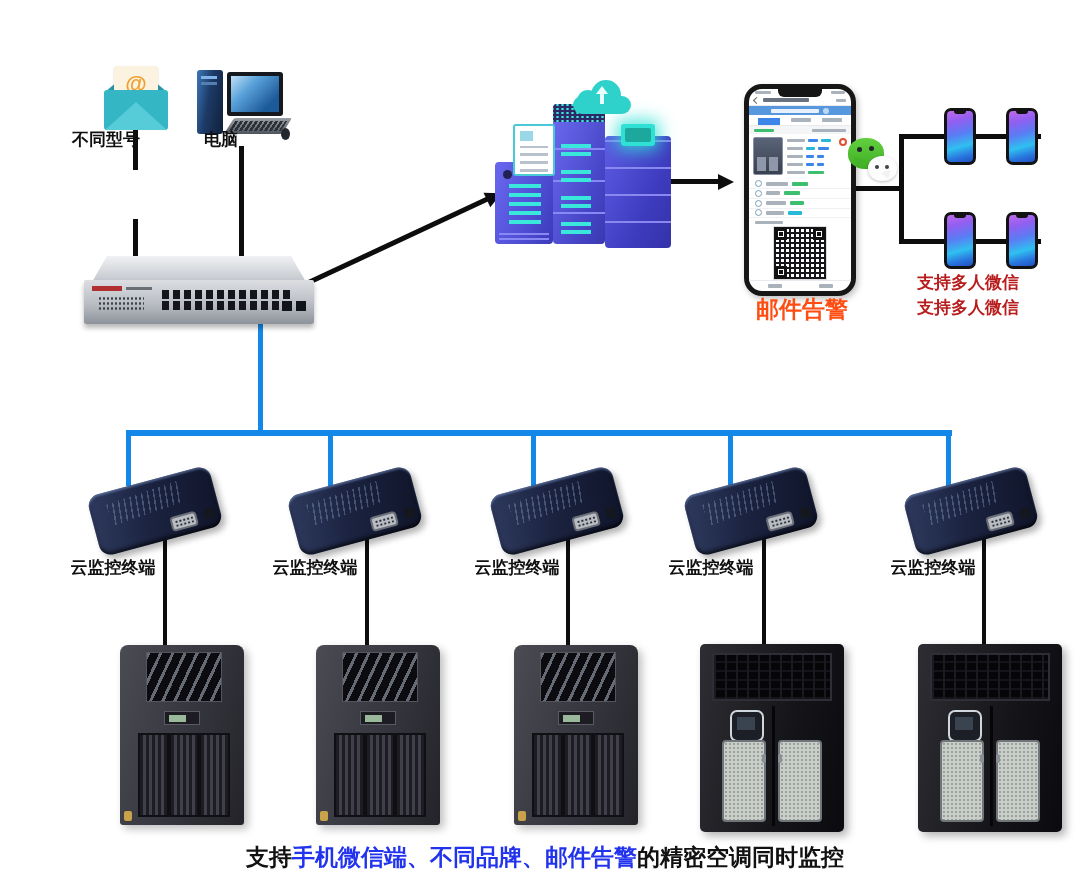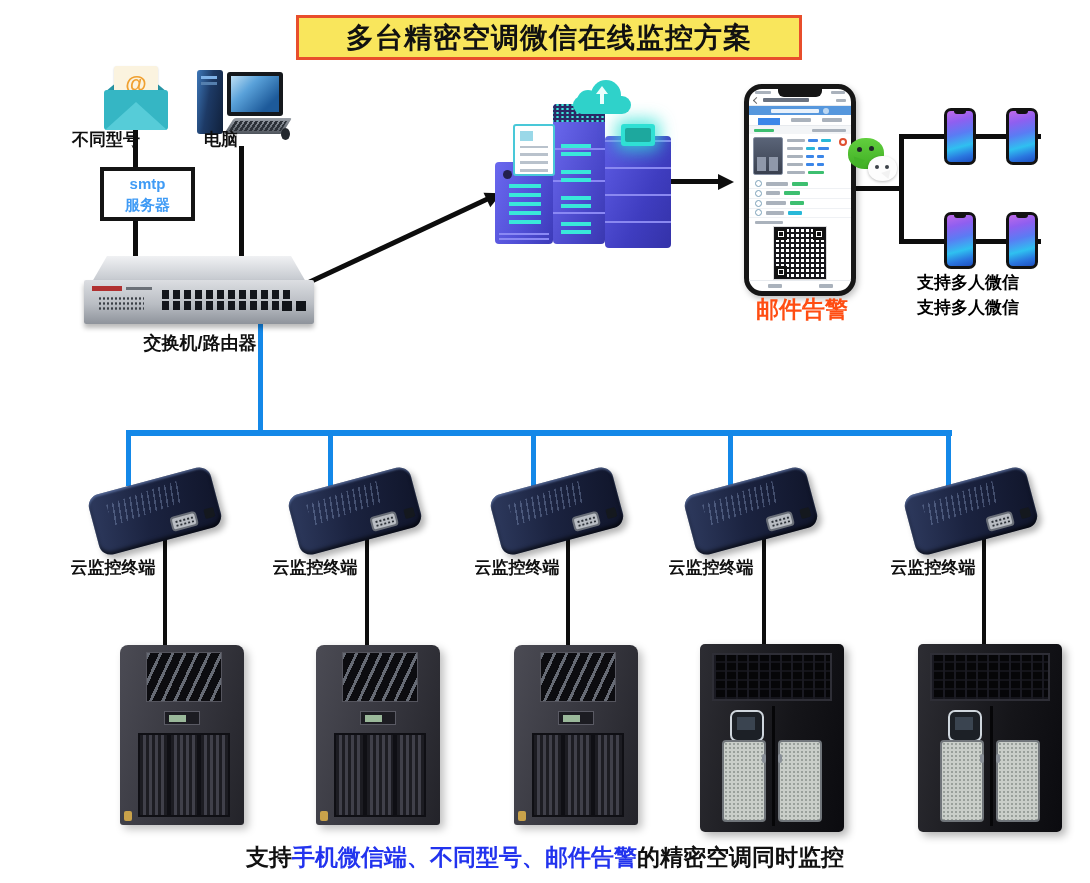--- a/index.html
+++ b/index.html
@@ -194,31 +194,30 @@
   .acB-disp::after { content:""; position:absolute; left:5px; top:5px; width:18px; height:13px; background:#3a4450; }
   .acB-split { position:absolute; left:50%; top:62px; bottom:6px; width:3px; background:#060608; }
   .acB-mesh { position:absolute; bottom:10px; width:44px; height:82px; background:#c9cec9; border:2px solid #70757a; border-radius:4px;
     background-image:radial-gradient(#99a09b 1px,transparent 1.4px); background-size:4px 4px; }
   .mesh-l { left:22px; } .mesh-r { right:22px; }
   .acB-handle { position:absolute; top:110px; width:4px; height:9px; background:#8a9098; border-radius:2px; }
   .h-l { left:62px; } .h-r { right:62px; }
 
   
   .orange-label { color:#ff4d12; font-weight:bold; font-size:23px; text-align:center; }
-  .viewers { font-weight:bold; font-size:17px; color:#000000; line-height:25px; text-align:center; }
+  .viewers { font-weight:bold; font-size:17px; color:#b91c1c; line-height:25px; text-align:center; }
   .term-label { font-weight:bold; font-size:17px; color:#101010; text-align:center; width:130px; }
   .footer { left:0; width:1090px; top:842px; text-align:center; font-size:23px; font-weight:bold; color:#111; }
   .footer .hl { color:#2233ee; }
 </style>
 </head>
 <body>
 
 <div id="canvas">
 
-  <div class="abs title-banner">多台精密空调微信在线监控方案</div>
 
   <div class="abs bline" style="left:133px; top:126px; width:5px; height:44px;"></div>
   <div class="abs bline" style="left:133px; top:219px; width:5px; height:48px;"></div>
   <div class="abs bline" style="left:239px; top:146px; width:5px; height:122px;"></div>
   <div class="abs arrow-line" style="left:300px; top:284px; width:208px; height:5px; transform:rotate(-25deg); transform-origin:0 50%;"></div>
   <div class="abs arrow-line" style="left:662px; top:179px; width:58px; height:5px;"></div>
   <div class="abs bline" style="left:854px; top:186px; width:50px; height:5px;"></div>
   <div class="abs bline" style="left:899px; top:134px; width:5px; height:110px;"></div>
   <div class="abs bline" style="left:899px; top:134px; width:142px; height:5px;"></div>
   <div class="abs bline" style="left:899px; top:239px; width:142px; height:5px;"></div>
@@ -248,38 +247,33 @@
   <div class="abs pc">
     <div class="pc-tower"></div>
     <div class="pc-mon">
         <div class="pc-scr"></div>
       </div>
     <div class="pc-kbd"></div>
     <div class="pc-mouse"></div>
   </div>
   <div class="abs label" style="left:186px; top:128px; width:70px; font-size:17px;">电脑</div>
 
-  <div class="abs smtp">
-    <span>smtp</span>
-    <span>服务器</span>
-  </div>
 
   <div class="abs switch">
     <div class="sw-top"></div>
     <div class="sw-body">
       <div class="sw-logo"></div>
       <div class="sw-leds"></div>
       <div class="sw-ports">
         <div class="sw-row"></div>
         <div class="sw-row"></div>
       </div>
       <div class="sw-sfp"></div>
     </div>
   </div>
-  <div class="abs label" style="left:110px; top:331px; width:180px; font-size:18px;">交换机/路由器</div>
 
   <div class="abs cloud">
     <div class="tower t-mid">
       <div class="t-mid-cap"></div>
       <div class="t-mid-stripes"></div>
     </div>
     <div class="tower t-right"></div>
     <div class="t-glow"></div>
     <div class="tower t-left">
       <div class="t-knob"></div>
@@ -479,16 +473,16 @@
     <div class="acB-vent"></div>
     <div class="acB-disp"></div>
     <div class="acB-split"></div>
     <div class="acB-mesh mesh-l"></div>
     <div class="acB-mesh mesh-r"></div>
     <div class="acB-handle h-l"></div>
     <div class="acB-handle h-r"></div>
   </div>
 
   <div class="abs footer">
-    <span>支持</span><span class="hl">手机微信端、</span><span class="hl">不同型号、</span><span class="hl">邮件告警</span><span>的精密空调同时监控</span>
+    <span>支持</span><span class="hl">手机微信端、</span><span class="hl">不同品牌、</span><span class="hl">邮件告警</span><span>的精密空调同时监控</span>
   </div>
 
 </div>
 
 </body></html>

